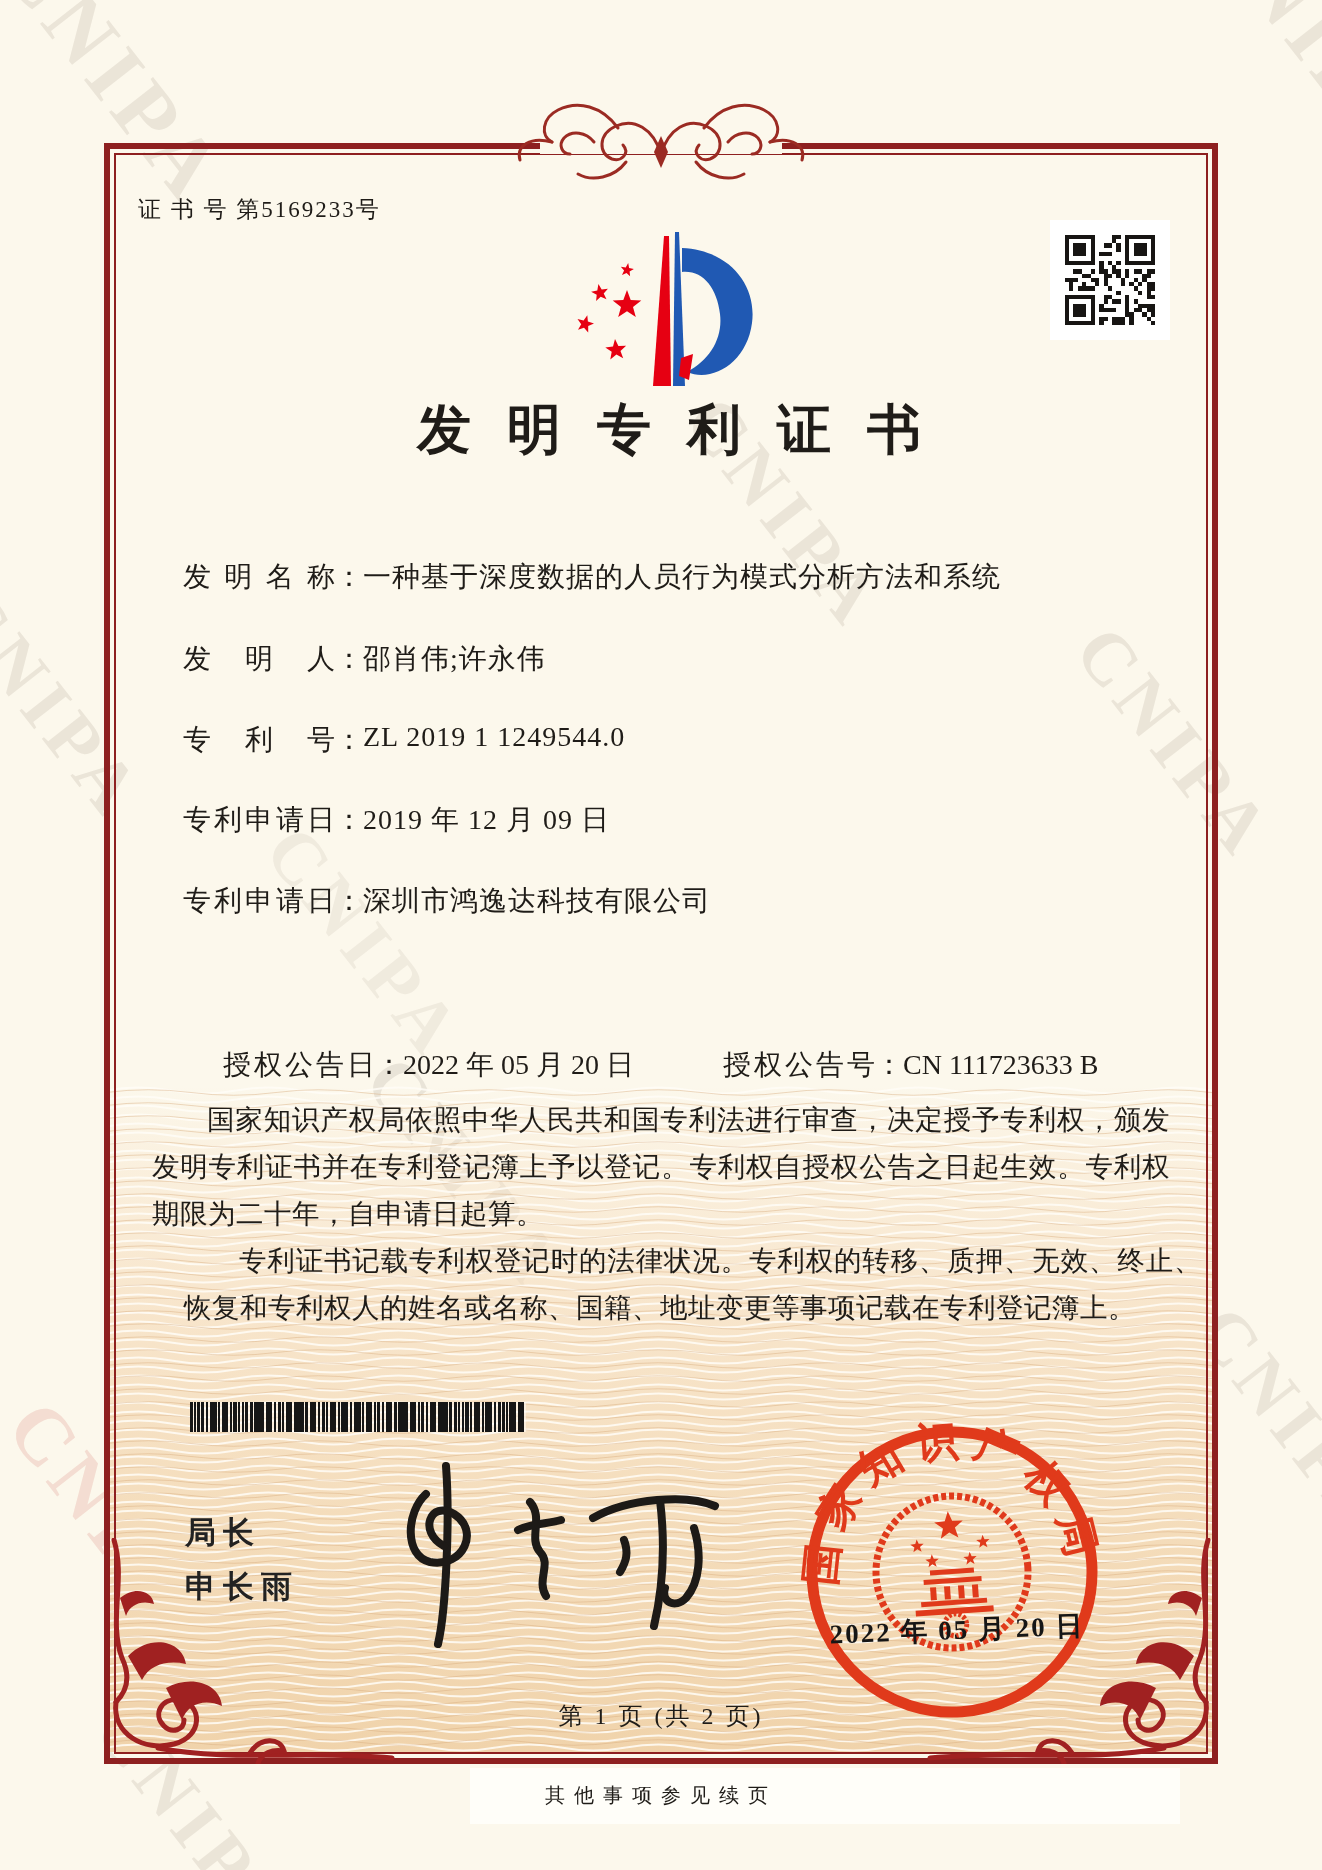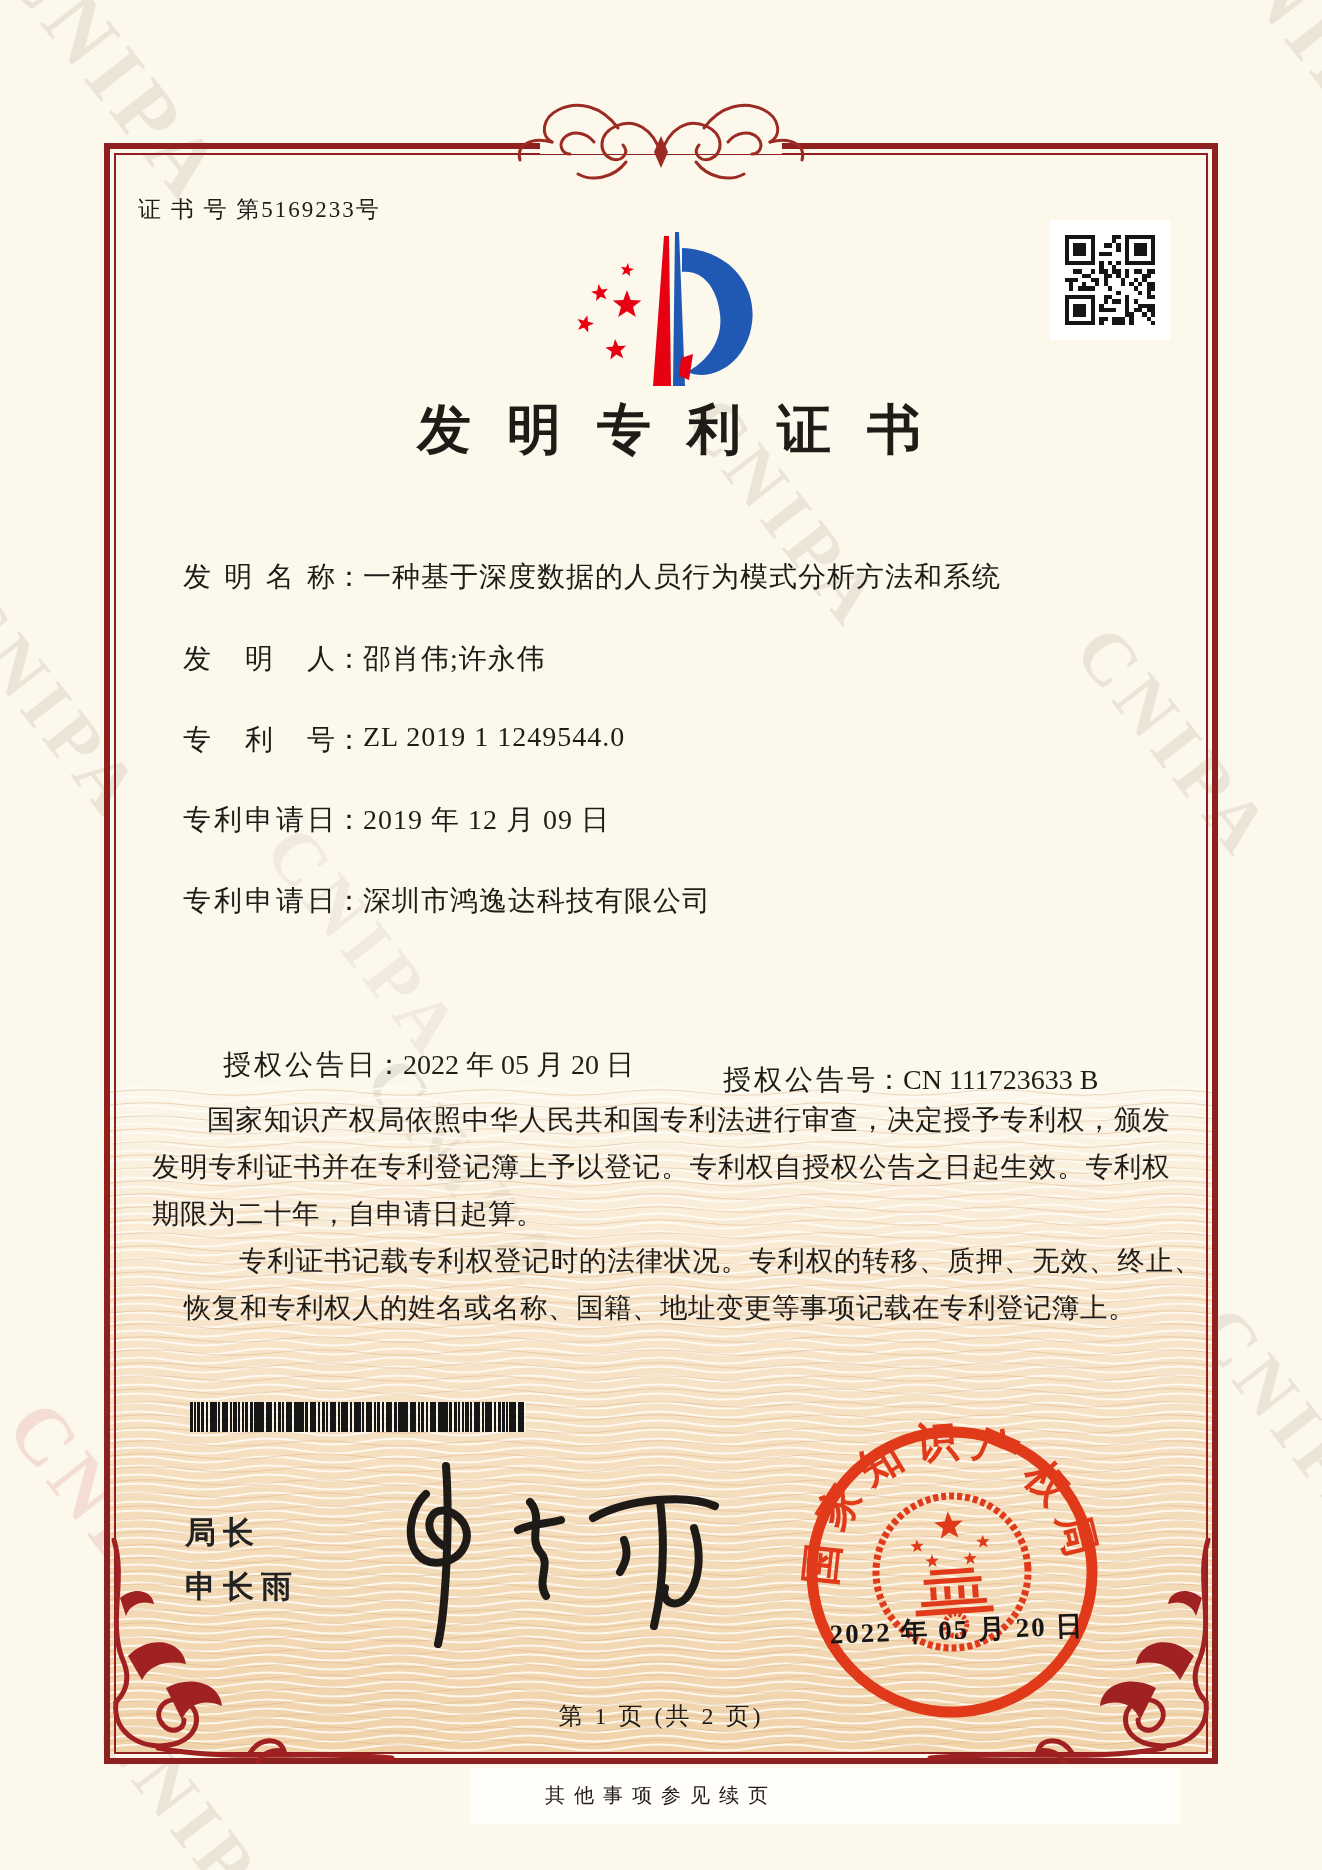--- a/index.html
+++ b/index.html
@@ -38,21 +38,21 @@
   .frow{left:183px;font-size:28px;white-space:nowrap;}
   .frow .lbl{
     display:inline-block;width:152px;text-align:justify;text-align-last:justify;
     vertical-align:top;
   }
   .frow .colon{display:inline-block;vertical-align:top;}
   .frow .val{display:inline-block;vertical-align:top;letter-spacing:1px;}
   .frow.wrap{white-space:normal;}
   .frow.wrap .val{width:792px;line-height:42px;}
   .grantrow{left:183px;top:1046px;font-size:28px;white-space:nowrap;}
-  .grantrow .pair2{position:absolute;left:500px;top:15px;white-space:nowrap;font-family:Liberation Serif, serif;}
+  .grantrow .pair2{position:absolute;left:500px;top:0;white-space:nowrap;font-family:Liberation Serif, serif;}
   .grantrow .lbl{display:inline-block;width:152px;text-align:justify;text-align-last:justify;margin-left:40px;}
   .para{
     left:152px;width:1018px;font-size:27.5px;line-height:47px;
     text-align:justify;text-indent:2em;letter-spacing:0.5px;
   }
   
   .barcode{
     left:190px;top:1402px;width:336px;height:30px;background-color:rgba(255,255,255,0.45);
     background-image:
       repeating-linear-gradient(90deg,#161616 0 2px,transparent 2px 4px),

